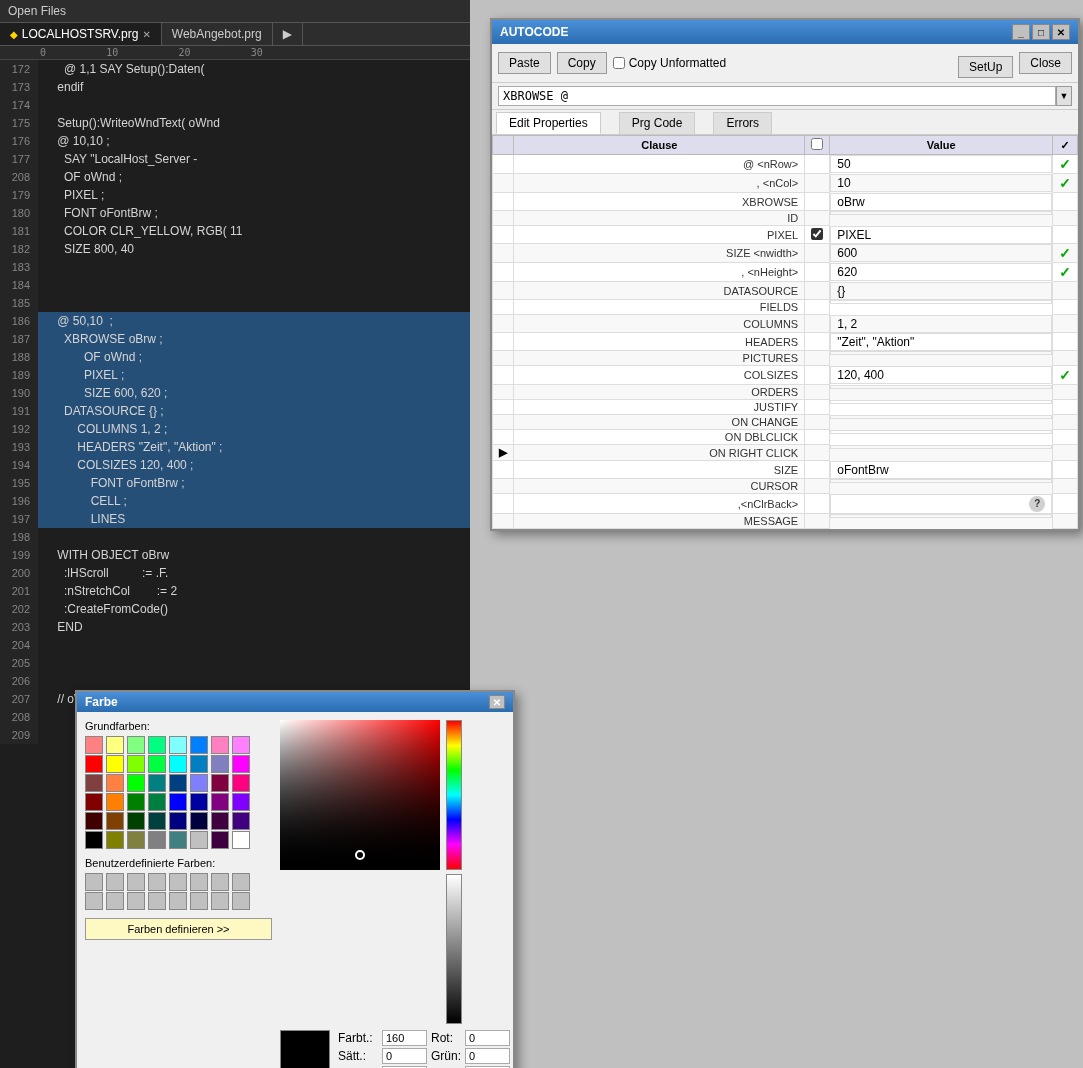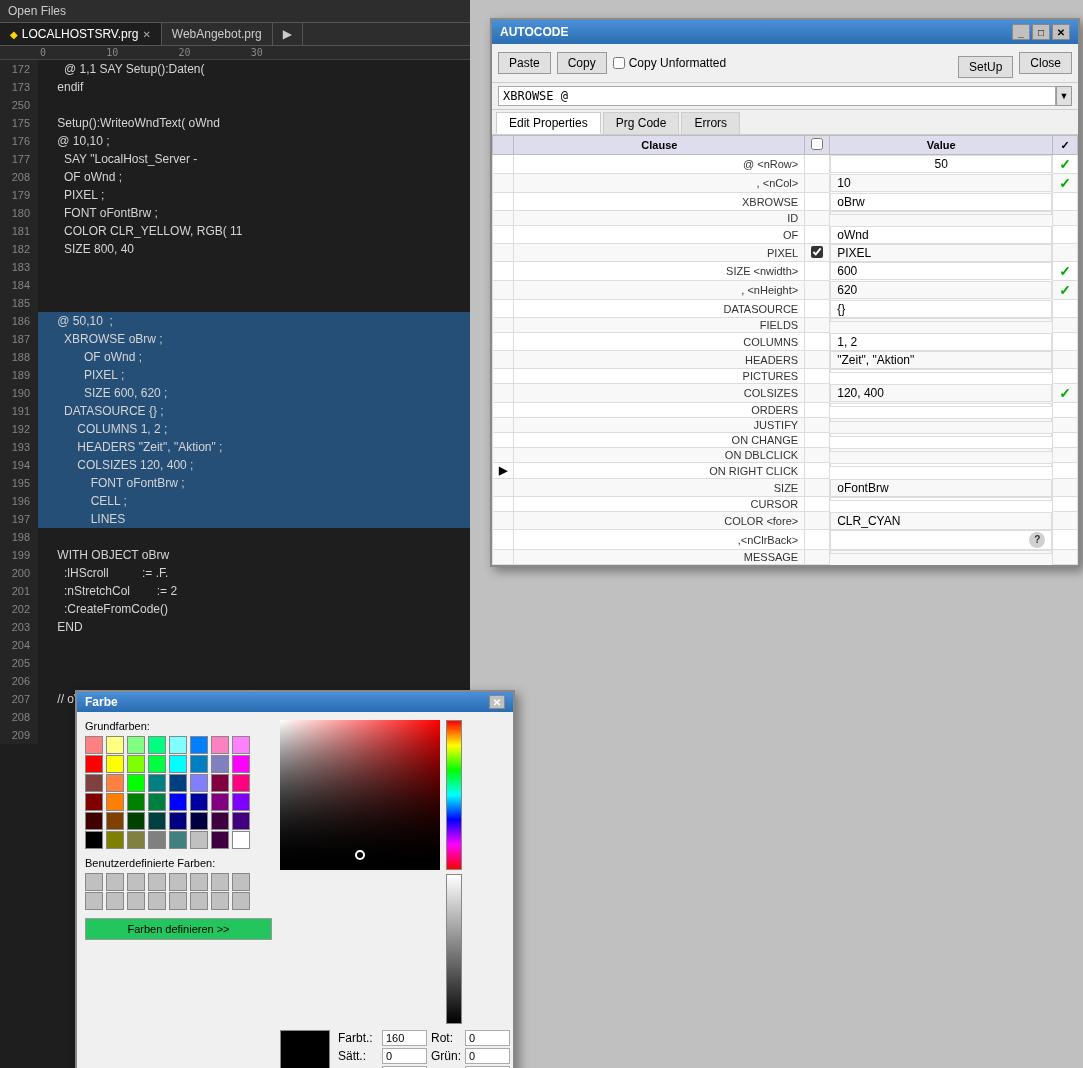--- a/index.html
+++ b/index.html
@@ -170,21 +170,21 @@
       border-bottom: 1px solid #ccc;
       padding: 2px 4px 0;
     }
     .ac-tab {
       padding: 3px 12px;
       border: 1px solid #ccc;
       border-bottom: none;
       background: #e0e0e0;
       cursor: pointer;
       font-size: 12px;
-      margin-right: 2px;
+      margin-right: 18px;
     }
     .ac-tab.active {
       background: white;
       border-bottom: 1px solid white;
     }
 
     
     #props-table {
       width: 100%;
       border-collapse: collapse;
@@ -274,21 +274,21 @@
       width: 18px; height: 18px;
       background: #c0c0c0;
       border: 1px solid #888;
       cursor: pointer;
     }
 
     #farben-definieren-btn {
       margin-top: 8px;
       width: 100%;
       padding: 4px;
-      background: #22c55e;
+      background: #fef9c3;
       border: 1px solid #999;
       cursor: pointer;
       font-size: 11px;
     }
 
     #color-picker-right {
       display: flex;
       flex-direction: column;
       gap: 6px;
     }
@@ -381,21 +381,21 @@
   <div id="code-content">
       <div class="code-line">
         <span class="line-num">172</span>
         <span class="line-content">      @ 1,1 SAY Setup():Daten(</span>
       </div>
       <div class="code-line">
         <span class="line-num">173</span>
         <span class="line-content">    endif</span>
       </div>
       <div class="code-line">
-        <span class="line-num">250</span>
+        <span class="line-num">174</span>
         <span class="line-content"></span>
       </div>
       <div class="code-line">
         <span class="line-num">175</span>
         <span class="line-content">    Setup():WriteoWndText( oWnd</span>
       </div>
       <div class="code-line">
         <span class="line-num">176</span>
         <span class="line-content">    @ 10,10 ;</span>
       </div>
@@ -576,21 +576,21 @@
             <th style="width:22px;"><input type="checkbox" class="checkbox-inline" style=""></th>
             <th>Value</th>
             <th style="width:22px;">✓</th>
           </tr>
         </thead>
         <tbody id="props-tbody">
             <tr>
               <td class="col-arrow"></td>
               <td class="td-clause">@ &lt;nRow&gt;</td>
               <td class="col-check"></td>
-              <td class="td-value" style="display: flex; align-items: center; justify-content: center;">
+              <td class="td-value" style="display: flex; align-items: center; justify-content: flex-start;">
                 <span>50</span>
               </td>
               <td style="text-align: center;"><span class="check-green">✓</span></td>
             </tr>
             <tr>
               <td class="col-arrow"></td>
               <td class="td-clause">, &lt;nCol&gt;</td>
               <td class="col-check"></td>
               <td class="td-value" style="display: flex; align-items: center; justify-content: space-between;">
                 <span>10</span>
@@ -605,29 +605,20 @@
                 <span>oBrw</span>
               </td>
               <td style="text-align: center;"></td>
             </tr>
             <tr>
               <td class="col-arrow"></td>
               <td class="td-clause">ID</td>
               <td class="col-check"></td>
               <td class="td-value" style="display: flex; align-items: center; justify-content: space-between;">
                 <span></span>
-              </td>
-              <td style="text-align: center;"></td>
-            </tr>
-            <tr>
-              <td class="col-arrow"></td>
-              <td class="td-clause">OF</td>
-              <td class="col-check"></td>
-              <td class="td-value" style="display: flex; align-items: center; justify-content: space-between;">
-                <span>oWnd</span>
               </td>
               <td style="text-align: center;"></td>
             </tr>
             <tr>
               <td class="col-arrow"></td>
               <td class="td-clause">PIXEL</td>
               <td class="col-check"><input type="checkbox" class="checkbox-inline" checked="" style=""></td>
               <td class="td-value" style="display: flex; align-items: center; justify-content: space-between;">
                 <span>PIXEL</span>
               </td>
@@ -758,29 +749,20 @@
                 <span>oFontBrw</span>
               </td>
               <td style="text-align: center;"></td>
             </tr>
             <tr>
               <td class="col-arrow"></td>
               <td class="td-clause">CURSOR</td>
               <td class="col-check"></td>
               <td class="td-value" style="display: flex; align-items: center; justify-content: space-between;">
                 <span></span>
-              </td>
-              <td style="text-align: center;"></td>
-            </tr>
-            <tr>
-              <td class="col-arrow"></td>
-              <td class="td-clause">COLOR &lt;fore&gt;</td>
-              <td class="col-check"></td>
-              <td class="td-value" style="display: flex; align-items: center; justify-content: space-between;">
-                <span>CLR_CYAN</span>
               </td>
               <td style="text-align: center;"></td>
             </tr>
             <tr>
               <td class="col-arrow"></td>
               <td class="td-clause">,&lt;nClrBack&gt;</td>
               <td class="col-check"></td>
               <td class="td-value" style="display: flex; align-items: center; justify-content: space-between;">
                 <span></span>
                 <span class="help-icon">?</span>

